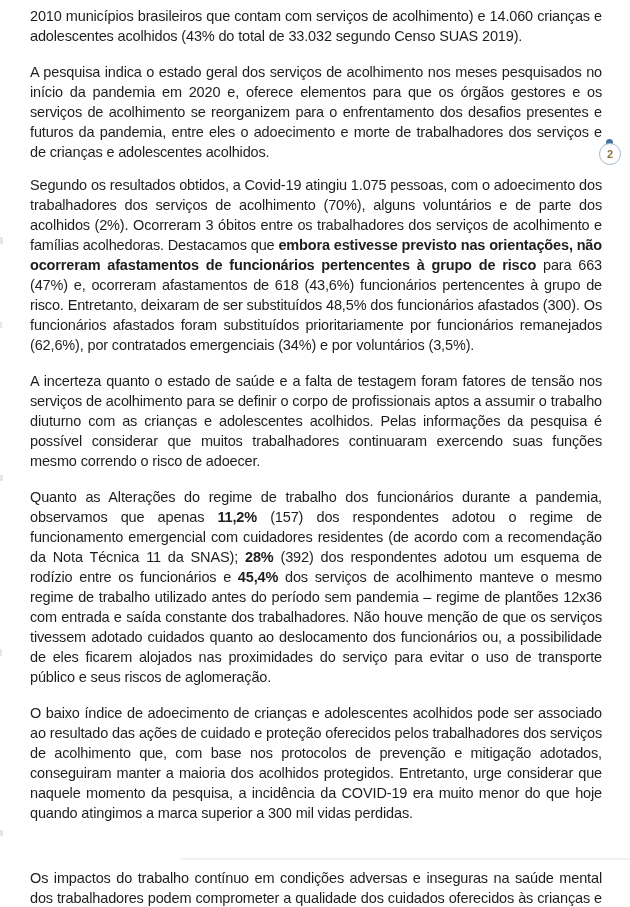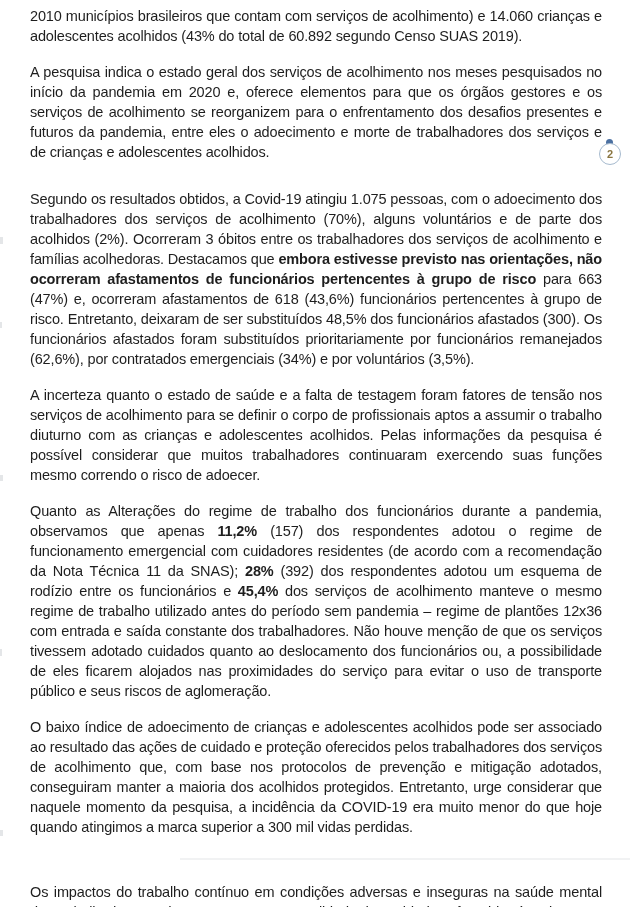--- a/index.html
+++ b/index.html
@@ -24,21 +24,21 @@
   }
   .para {
     margin: 16px 0 0 0;
     font-size: 14.5px;
     line-height: 20px;
     letter-spacing: -0.15px;
     text-align: justify;
     color: #1e1e1e;
   }
   .para:first-child { margin-top: 0; }
-  .para.gap-large  { margin-top: 27px; }
+  .para.gap-large  { margin-top: 13px; }
   .para.gap-xlarge { margin-top: 45px; }
   .bold { font-weight: bold; }
 
   
   .page-badge {
     position: absolute;
     top: 140px;
     left: 599px;
     width: 24px;
     height: 26px;
@@ -86,21 +86,21 @@
   .artifact.a5 { left: 0; top: 830px; width: 3px; height: 6px; }
   .artifact.a6 { left: 180px; top: 858px; width: 450px; height: 2px; opacity: 0.25; }
 </style>
 </head>
 <body>
 
 <div class="page">
 
   <div class="doc-body">
 
-  <p class="para"><span>2010 municípios brasileiros que contam com serviços de acolhimento) e 14.060 crianças e adolescentes acolhidos (43% do total de 60.892 segundo Censo SUAS 2019).</span></p>
+  <p class="para"><span>2010 municípios brasileiros que contam com serviços de acolhimento) e 14.060 crianças e adolescentes acolhidos (43% do total de 33.032 segundo Censo SUAS 2019).</span></p>
       <p class="para"><span>A pesquisa indica o estado geral dos serviços de acolhimento nos meses pesquisados no início da pandemia em 2020 e, oferece elementos para que os órgãos gestores e os serviços de acolhimento se reorganizem para o enfrentamento dos desafios presentes e futuros da pandemia, entre eles o adoecimento e morte de trabalhadores dos serviços e de crianças e adolescentes acolhidos.</span></p>
       <p class="para gap-large"><span>Segundo os resultados obtidos, a Covid-19 atingiu 1.075 pessoas, com o adoecimento dos trabalhadores dos serviços de acolhimento (70%), alguns voluntários e de parte dos acolhidos (2%). Ocorreram 3 óbitos entre os trabalhadores dos serviços de acolhimento e famílias acolhedoras. Destacamos que </span><span class="bold">embora estivesse previsto nas orientações, não ocorreram afastamentos de funcionários pertencentes à grupo de risco</span><span> para 663 (47%) e, ocorreram afastamentos de 618 (43,6%) funcionários pertencentes à grupo de risco. Entretanto, deixaram de ser substituídos 48,5% dos funcionários afastados (300). Os funcionários afastados foram substituídos prioritariamente por funcionários remanejados (62,6%), por contratados emergenciais (34%) e por voluntários (3,5%).</span></p>
       <p class="para"><span>A incerteza quanto o estado de saúde e a falta de testagem foram fatores de tensão nos serviços de acolhimento para se definir o corpo de profissionais aptos a assumir o trabalho diuturno com as crianças e adolescentes acolhidos. Pelas informações da pesquisa é possível considerar que muitos trabalhadores continuaram exercendo suas funções mesmo correndo o risco de adoecer.</span></p>
       <p class="para"><span>Quanto as Alterações do regime de trabalho dos funcionários durante a pandemia, observamos que apenas </span><span class="bold">11,2%</span><span> (157) dos respondentes adotou o regime de funcionamento emergencial com cuidadores residentes (de acordo com a recomendação da Nota Técnica 11 da SNAS); </span><span class="bold">28%</span><span> (392) dos respondentes adotou um esquema de rodízio entre os funcionários e </span><span class="bold">45,4%</span><span> dos serviços de acolhimento manteve o mesmo regime de trabalho utilizado antes do período sem pandemia – regime de plantões 12x36 com entrada e saída constante dos trabalhadores. Não houve menção de que os serviços tivessem adotado cuidados quanto ao deslocamento dos funcionários ou, a possibilidade de eles ficarem alojados nas proximidades do serviço para evitar o uso de transporte público e seus riscos de aglomeração.</span></p>
       <p class="para"><span>O baixo índice de adoecimento de crianças e adolescentes acolhidos pode ser associado ao resultado das ações de cuidado e proteção oferecidos pelos trabalhadores dos serviços de acolhimento que, com base nos protocolos de prevenção e mitigação adotados, conseguiram manter a maioria dos acolhidos protegidos.  Entretanto, urge considerar que naquele momento da pesquisa, a incidência da COVID-19 era muito menor do que hoje quando atingimos a marca superior a 300 mil vidas perdidas.</span></p>
       <p class="para gap-xlarge"><span>Os impactos do trabalho contínuo em condições adversas e inseguras na saúde mental dos trabalhadores podem comprometer a qualidade dos cuidados oferecidos às crianças e aos adolescentes acolhidos.</span></p>
     </div>
 
   <div class="page-badge">
     <span class="dot"></span>

